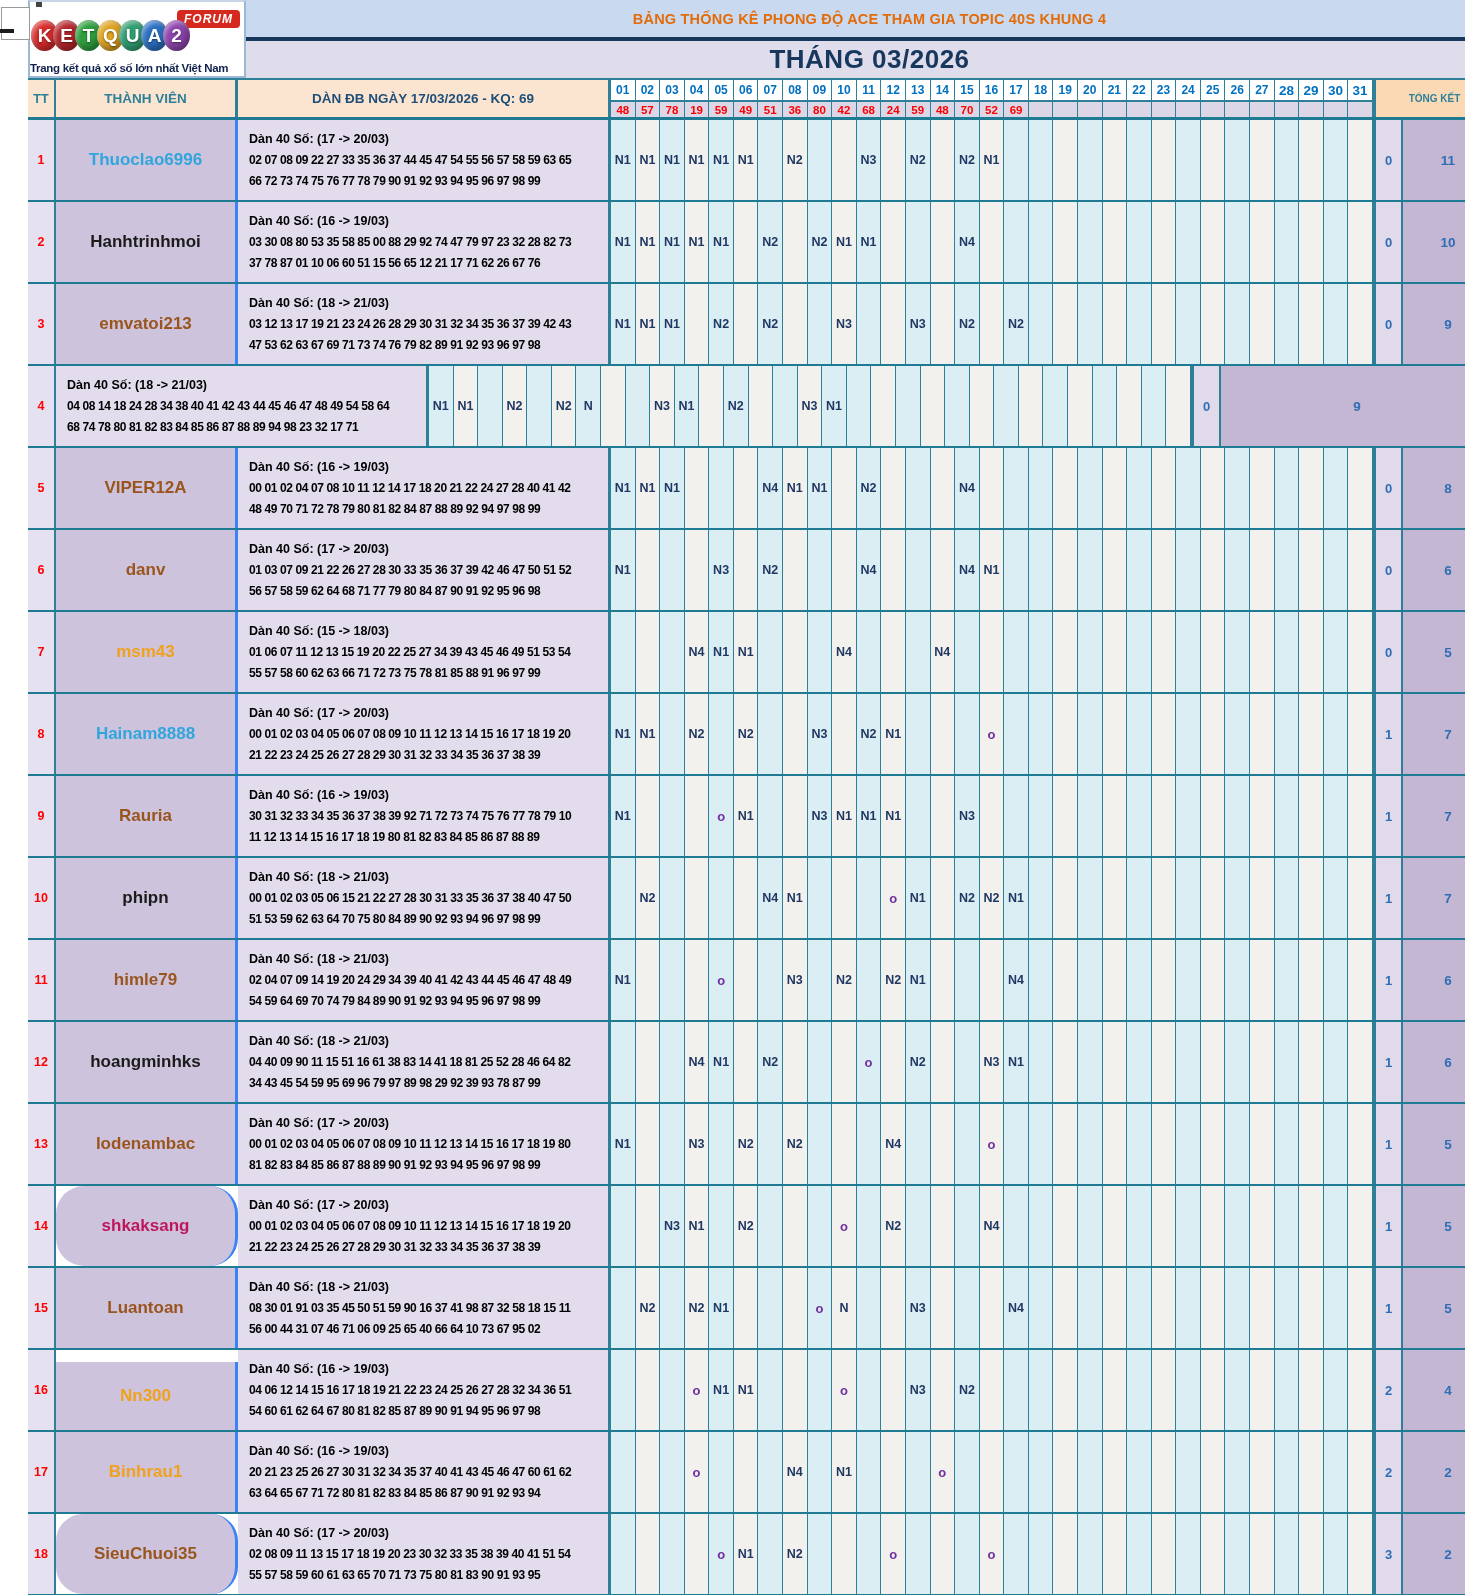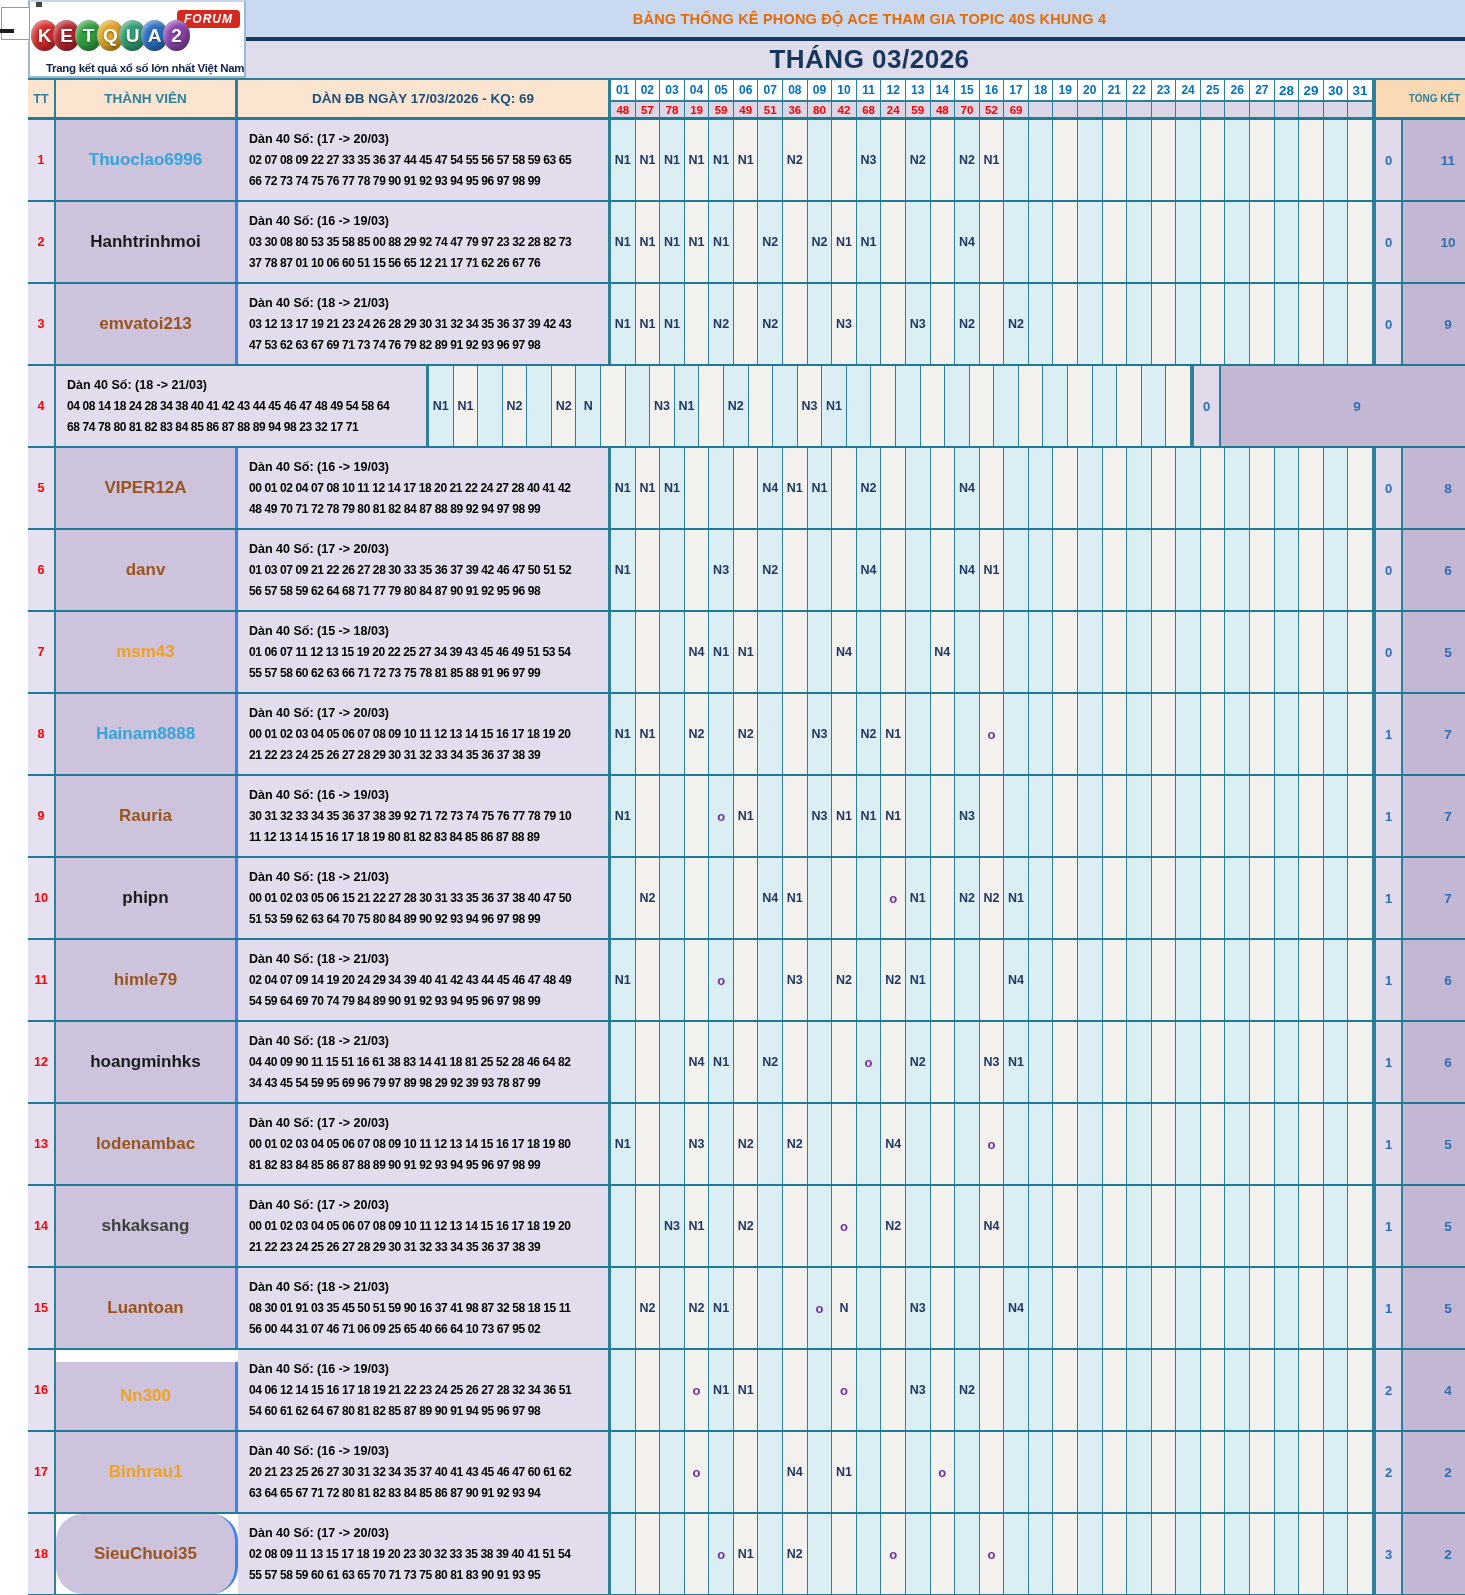--- a/index.html
+++ b/index.html
@@ -3,21 +3,21 @@
 <meta charset="utf-8">
 <style>
   html,body{margin:0;padding:0;background:#eef3f8;font-family:"Liberation Sans",sans-serif;}
   .sheet{position:relative;width:1465px;height:1595px;background:#ffffff;overflow:hidden;padding-left:28px;}
   
   .top-area{display:flex;height:78px;}
   .logo-box{position:relative;width:218px;box-sizing:border-box;background:#ffffff;border:2px solid #9db8d2;border-top-color:#c6d6e8;}
   .balls{position:absolute;left:6px;top:18px;display:flex;align-items:center;}
   .ball{width:27px;height:31px;border-radius:50%;margin-left:-5px;display:flex;align-items:center;justify-content:center;color:#fff;font-weight:bold;font-size:19px;text-shadow:0 1px 2px rgba(0,0,0,.5);box-shadow:inset -3px -4px 6px rgba(0,0,0,.35), inset 2px 3px 4px rgba(255,255,255,.45);}
   .forum-badge{position:absolute;right:4px;top:8px;background:#d5281e;color:#fff;font-weight:bold;font-style:italic;font-size:12px;padding:2px 7px;border-radius:4px;letter-spacing:1px;}
-  .tagline{position:absolute;left:16px;bottom:2px;width:212px;white-space:nowrap;color:#10224d;font-size:11.5px;font-weight:bold;letter-spacing:-0.3px;}
+  .tagline{position:absolute;left:0;bottom:2px;width:212px;white-space:nowrap;color:#10224d;font-size:11.5px;font-weight:bold;letter-spacing:-0.3px;}
   .top-right{flex:1;display:flex;flex-direction:column;}
   .band1{height:37px;background:#c9daf0;display:flex;align-items:center;justify-content:center;}
   .band1 span{color:#e36b09;font-weight:bold;font-size:14.5px;letter-spacing:0.2px;}
   .navy-line{height:4px;background:#17375d;}
   .band2{flex:1;background:#dfdcec;display:flex;align-items:center;justify-content:center;color:#17375d;font-weight:bold;font-size:26px;letter-spacing:0.5px;}
   
   .hdr-row{display:flex;height:37px;border-top:2px solid #2e8098;border-bottom:3px solid #1f7a93;box-sizing:content-box;}
   .hcell{box-sizing:border-box;display:flex;align-items:center;justify-content:center;background:#fbe5d0;font-weight:bold;}
   .c-tt{width:28px;border-right:2px solid #2e8098;color:#2e8099;font-size:12.5px;}
   .c-name{width:182px;border-right:3px solid #2e8098;color:#2e8099;font-size:13.5px;}
@@ -925,21 +925,21 @@
           <div class="day-cell pale"></div>
           <div class="day-cell lite"></div>
           <div class="day-cell pale"></div>
           <div class="day-cell lite"></div>
         </div>
         <div class="cell tot1-cell">1</div>
         <div class="cell tot2-cell">5</div>
       </div>
       <div class="row">
         <div class="cell tt-cell">14</div>
-        <div class="cell name-cell" style="color: #404040;">shkaksang</div>
+        <div class="cell name-cell" style="color: #be185d; border-radius: 28px;">shkaksang</div>
         <div class="cell dan-cell">
           <div class="dan-label">Dàn 40 Số: (17 -&gt; 20/03)</div>
           <div class="dan-line">00 01 02 03 04 05 06 07 08 09 10 11 12 13 14 15 16 17 18 19 20</div>
           <div class="dan-line">21 22 23 24 25 26 27 28 29 30 31 32 33 34 35 36 37 38 39</div>
         </div>
         <div class="days-area">
           <div class="day-cell pale"></div>
           <div class="day-cell lite"></div>
           <div class="day-cell pale">
             <span class="mk">N3</span>

